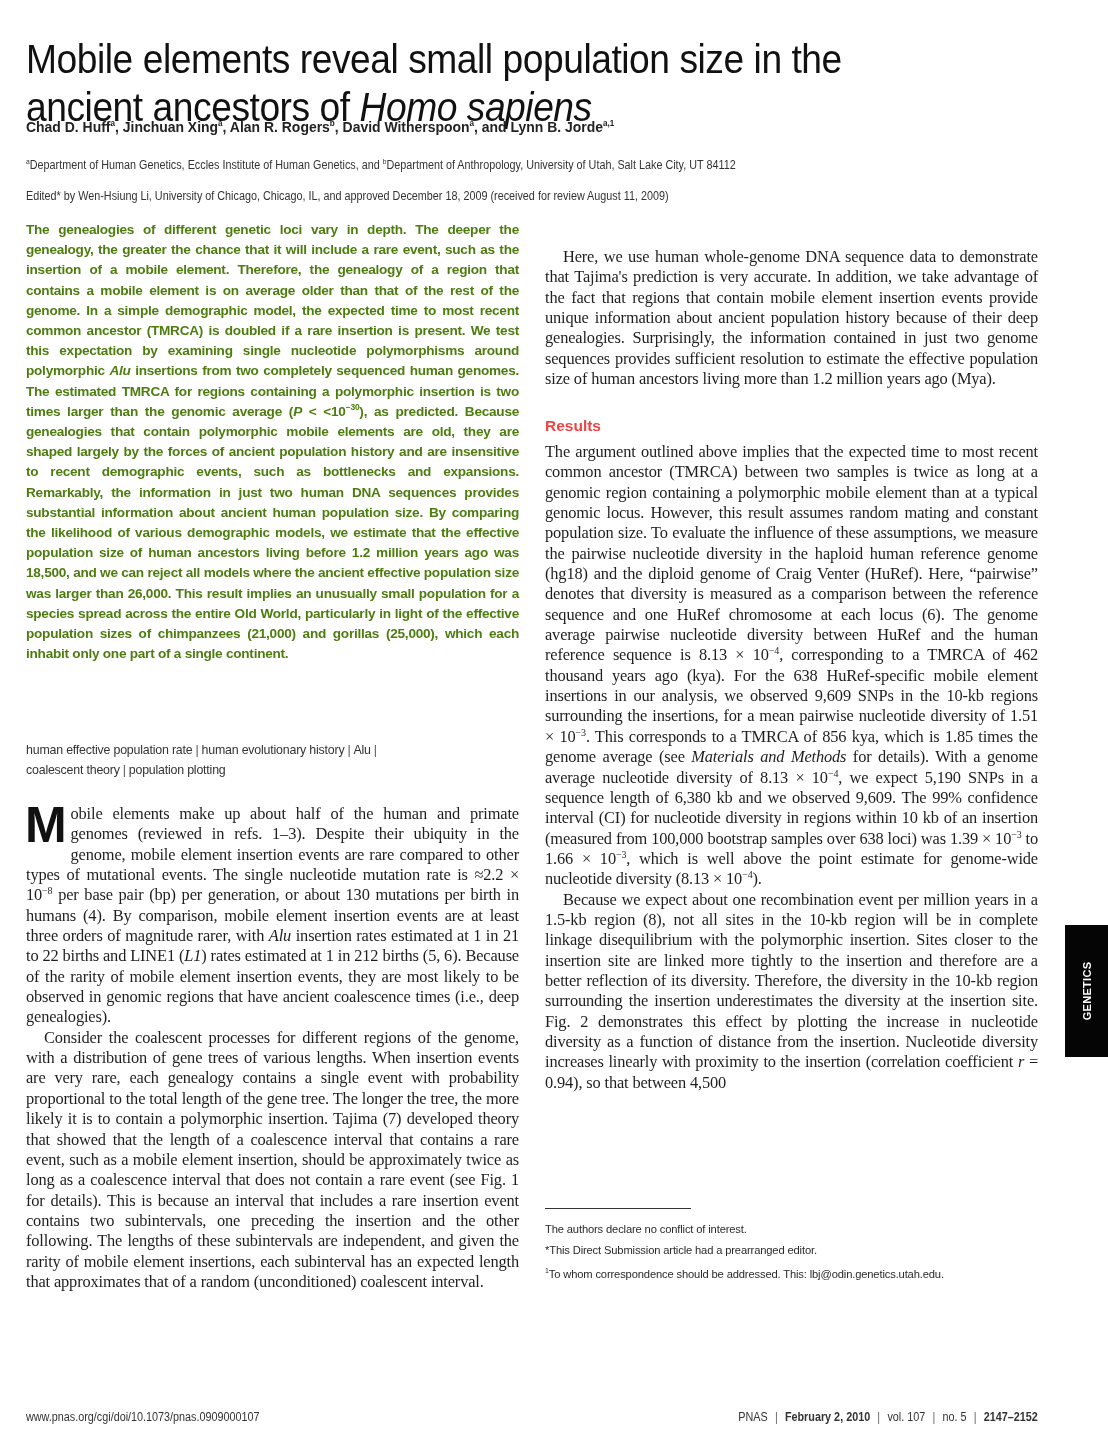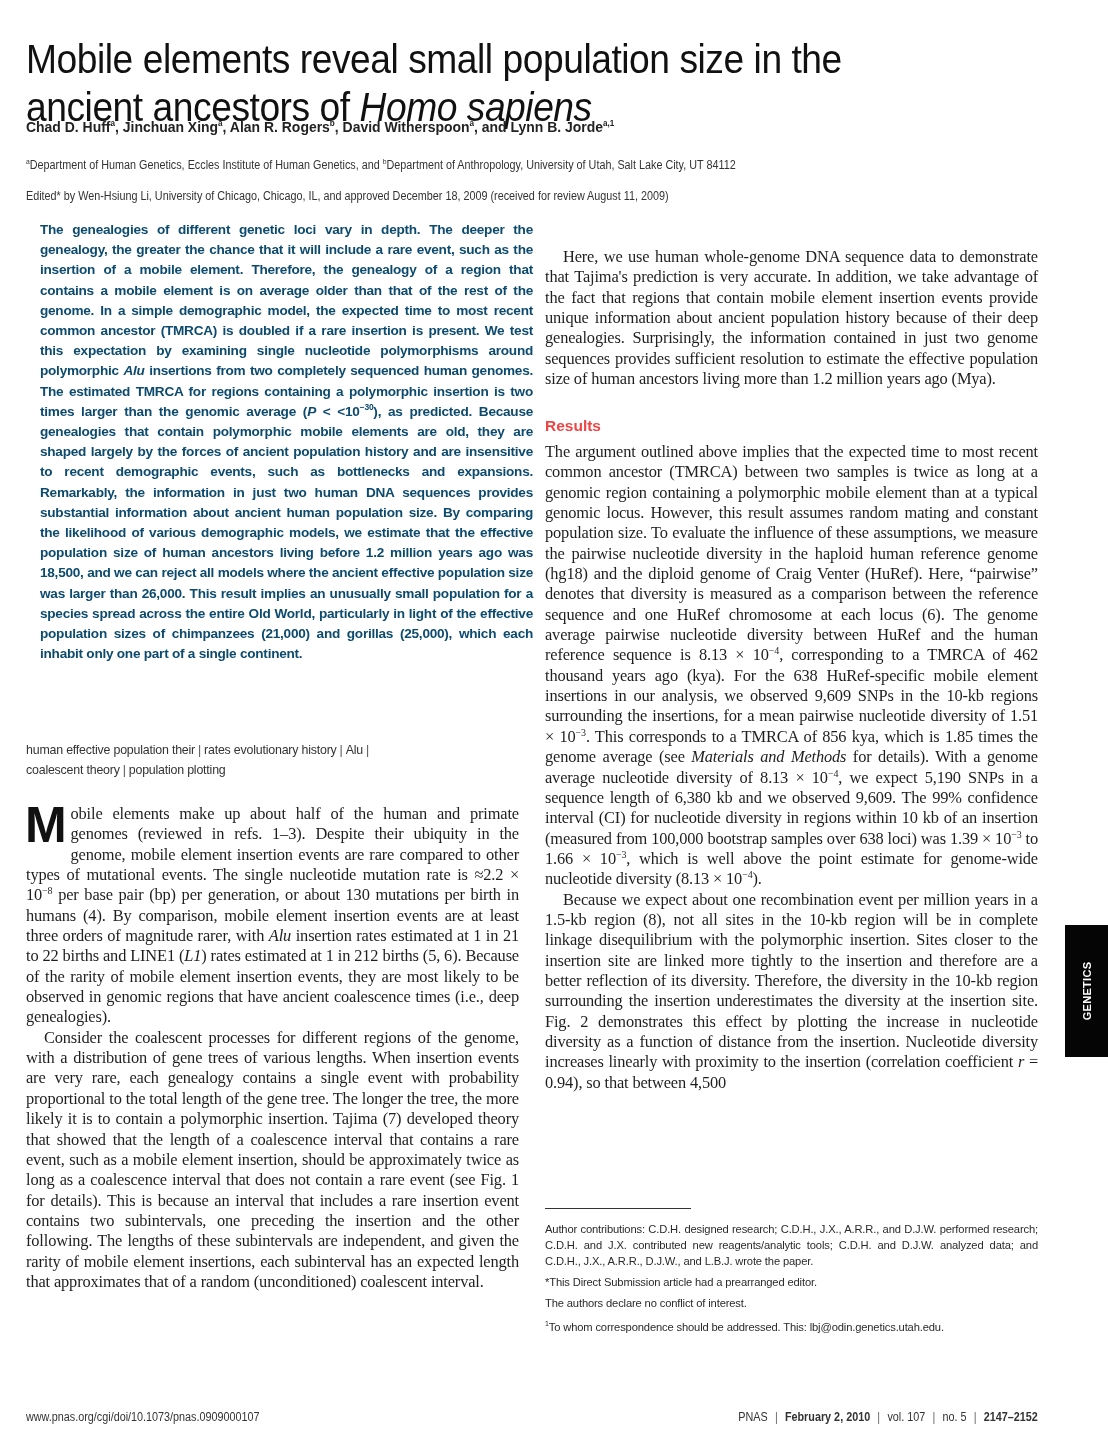--- a/index.html
+++ b/index.html
@@ -27,23 +27,23 @@
     font-family: "Liberation Sans", sans-serif; font-size: 12px;
     transform: scaleX(0.9); transform-origin: left top; white-space: nowrap; color: #333;
   }
   .affil sup { font-size: 7.5px; }
   .edited {
     position: absolute; left: 26px; top: 189px;
     font-family: "Liberation Sans", sans-serif; font-size: 12px;
     transform: scaleX(0.9); transform-origin: left top; white-space: nowrap; color: #333;
   }
   .abstract {
-    position: absolute; left: 40px; top: 220px; width: 493px;
+    position: absolute; left: 26px; top: 220px; width: 493px;
     font-family: "Liberation Sans", sans-serif; font-size: 13.6px; font-weight: 700;
-    line-height: 20.2px; text-align: justify; color: #0c4a6e;
+    line-height: 20.2px; text-align: justify; color: #4d7c0f;
     letter-spacing: -0.25px;
   }
   .abstract sup { font-size: 8.5px; line-height: 0; }
   .keywords {
     position: absolute; left: 26px; top: 740px; width: 493px;
     font-family: "Liberation Sans", sans-serif; font-size: 12.4px;
     line-height: 20px; color: #333; letter-spacing: -0.2px;
   }
   .kw-sep { margin: 0 3px; color: #555; }
   .body-col {
@@ -119,21 +119,21 @@
 
 <div class="affil">
   <sup>a</sup><span>Department of Human Genetics, Eccles Institute of Human Genetics, and </span><sup>b</sup><span>Department of Anthropology, University of Utah, Salt Lake City, UT 84112</span>
 </div>
 
 <div class="edited">Edited* by Wen-Hsiung Li, University of Chicago, Chicago, IL, and approved December 18, 2009 (received for review August 11, 2009)</div>
 
 <div class="abstract"><span>The genealogies of different genetic loci vary in depth. The deeper the genealogy, the greater the chance that it will include a rare event, such as the insertion of a mobile element. Therefore, the genealogy of a region that contains a mobile element is on average older than that of the rest of the genome. In a simple demographic model, the expected time to most recent common ancestor (TMRCA) is doubled if a rare insertion is present. We test this expectation by examining single nucleotide polymorphisms around polymorphic </span><i>Alu</i><span> insertions from two completely sequenced human genomes. The estimated TMRCA for regions containing a polymorphic insertion is two times larger than the genomic average (</span><i>P</i><span> &lt; &lt;10</span><sup>−30</sup><span>), as predicted. Because genealogies that contain polymorphic mobile elements are old, they are shaped largely by the forces of ancient population history and are insensitive to recent demographic events, such as bottlenecks and expansions. Remarkably, the information in just two human DNA sequences provides substantial information about ancient human population size. By comparing the likelihood of various demographic models, we estimate that the effective population size of human ancestors living before 1.2 million years ago was 18,500, and we can reject all models where the ancient effective population size was larger than 26,000. This result implies an unusually small population for a species spread across the entire Old World, particularly in light of the effective population sizes of chimpanzees (21,000) and gorillas (25,000), which each inhabit only one part of a single continent.</span></div>
 
 <div class="keywords">
-  <span>human effective population their</span><span class="kw-sep">|</span><span>rates evolutionary history</span><span class="kw-sep">|</span><span>Alu</span><span class="kw-sep">|</span><br><span>coalescent theory</span><span class="kw-sep">|</span><span>population plotting</span>
+  <span>human effective population rate</span><span class="kw-sep">|</span><span>human evolutionary history</span><span class="kw-sep">|</span><span>Alu</span><span class="kw-sep">|</span><br><span>coalescent theory</span><span class="kw-sep">|</span><span>population plotting</span>
 </div>
 
 <div class="body-col col-left">
   <p class="noindent"><span class="dropcap">M</span><span>obile elements make up about half of the human and primate genomes (reviewed in refs. 1–3). Despite their ubiquity in the genome, mobile element insertion events are rare compared to other types of mutational events. The single nucleotide mutation rate is ≈2.2 × 10</span><sup>−8</sup><span> per base pair (bp) per generation, or about 130 mutations per birth in humans (4). By comparison, mobile element insertion events are at least three orders of magnitude rarer, with </span><i>Alu</i><span> insertion rates estimated at 1 in 21 to 22 births and LINE1 (</span><i>L1</i><span>) rates estimated at 1 in 212 births (5, 6). Because of the rarity of mobile element insertion events, they are most likely to be observed in genomic regions that have ancient coalescence times (i.e., deep genealogies).</span></p>
   <p>Consider the coalescent processes for different regions of the genome, with a distribution of gene trees of various lengths. When insertion events are very rare, each genealogy contains a single event with probability proportional to the total length of the gene tree. The longer the tree, the more likely it is to contain a polymorphic insertion. Tajima (7) developed theory that showed that the length of a coalescence interval that contains a rare event, such as a mobile element insertion, should be approximately twice as long as a coalescence interval that does not contain a rare event (see Fig. 1 for details). This is because an interval that includes a rare insertion event contains two subintervals, one preceding the insertion and the other following. The lengths of these subintervals are independent, and given the rarity of mobile element insertions, each subinterval has an expected length that approximates that of a random (unconditioned) coalescent interval.</p>
 </div>
 
 <div class="body-col col-right-top">
   <p>Here, we use human whole-genome DNA sequence data to demonstrate that Tajima's prediction is very accurate. In addition, we take advantage of the fact that regions that contain mobile element insertion events provide unique information about ancient population history because of their deep genealogies. Surprisingly, the information contained in just two genome sequences provides sufficient resolution to estimate the effective population size of human ancestors living more than 1.2 million years ago (Mya).</p>
 </div>
@@ -141,23 +141,22 @@
 <div class="section-head">Results</div>
 
 <div class="body-col col-right-results">
   <p class="noindent"><span>The argument outlined above implies that the expected time to most recent common ancestor (TMRCA) between two samples is twice as long at a genomic region containing a polymorphic mobile element than at a typical genomic locus. However, this result assumes random mating and constant population size. To evaluate the influence of these assumptions, we measure the pairwise nucleotide diversity in the haploid human reference genome (hg18) and the diploid genome of Craig Venter (HuRef). Here, “pairwise” denotes that diversity is measured as a comparison between the reference sequence and one HuRef chromosome at each locus (6). The genome average pairwise nucleotide diversity between HuRef and the human reference sequence is 8.13 × 10</span><sup>−4</sup><span>, corresponding to a TMRCA of 462 thousand years ago (kya). For the 638 HuRef-specific mobile element insertions in our analysis, we observed 9,609 SNPs in the 10-kb regions surrounding the insertions, for a mean pairwise nucleotide diversity of 1.51 × 10</span><sup>−3</sup><span>. This corresponds to a TMRCA of 856 kya, which is 1.85 times the genome average (see </span><i>Materials and Methods</i><span> for details). With a genome average nucleotide diversity of 8.13 × 10</span><sup>−4</sup><span>, we expect 5,190 SNPs in a sequence length of 6,380 kb and we observed 9,609. The 99% confidence interval (CI) for nucleotide diversity in regions within 10 kb of an insertion (measured from 100,000 bootstrap samples over 638 loci) was 1.39 × 10</span><sup>−3</sup><span> to 1.66 × 10</span><sup>−3</sup><span>, which is well above the point estimate for genome-wide nucleotide diversity (8.13 × 10</span><sup>−4</sup><span>).</span></p>
   <p><span>Because we expect about one recombination event per million years in a 1.5-kb region (8), not all sites in the 10-kb region will be in complete linkage disequilibrium with the polymorphic insertion. Sites closer to the insertion site are linked more tightly to the insertion and therefore are a better reflection of its diversity. Therefore, the diversity in the 10-kb region surrounding the insertion underestimates the diversity at the insertion site. Fig. 2 demonstrates this effect by plotting the increase in nucleotide diversity as a function of distance from the insertion. Nucleotide diversity increases linearly with proximity to the insertion (correlation coefficient </span><i>r</i><span> = 0.94), so that between 4,500</span></p>
 </div>
 
 <div class="fn-rule"></div>
 
 <div class="footnotes">
-  <p>Author contributions: C.D.H. designed research; C.D.H., J.X., A.R.R., and D.J.W. performed research; C.D.H. and J.X. contributed new reagents/analytic tools; C.D.H. and D.J.W. analyzed data; and C.D.H., J.X., A.R.R., D.J.W., and L.B.J. wrote the paper.</p>
+  <p>The authors declare no conflict of interest.</p>
   <p>*This Direct Submission article had a prearranged editor.</p>
-  <p>The authors declare no conflict of interest.</p>
   <p><sup>1</sup><span>To whom correspondence should be addressed. This: lbj@odin.genetics.utah.edu.</span></p>
 </div>
 
 <div class="footer-left">www.pnas.org/cgi/doi/10.1073/pnas.0909000107</div>
 <div class="footer-right">
   <span>PNAS</span><span class="pipe">|</span><span class="bold">February 2, 2010</span><span class="pipe">|</span><span>vol. 107</span><span class="pipe">|</span><span>no. 5</span><span class="pipe">|</span><span class="bold">2147–2152</span>
 </div>
 
 <div class="section-tab">
   <span>GENETICS</span>

